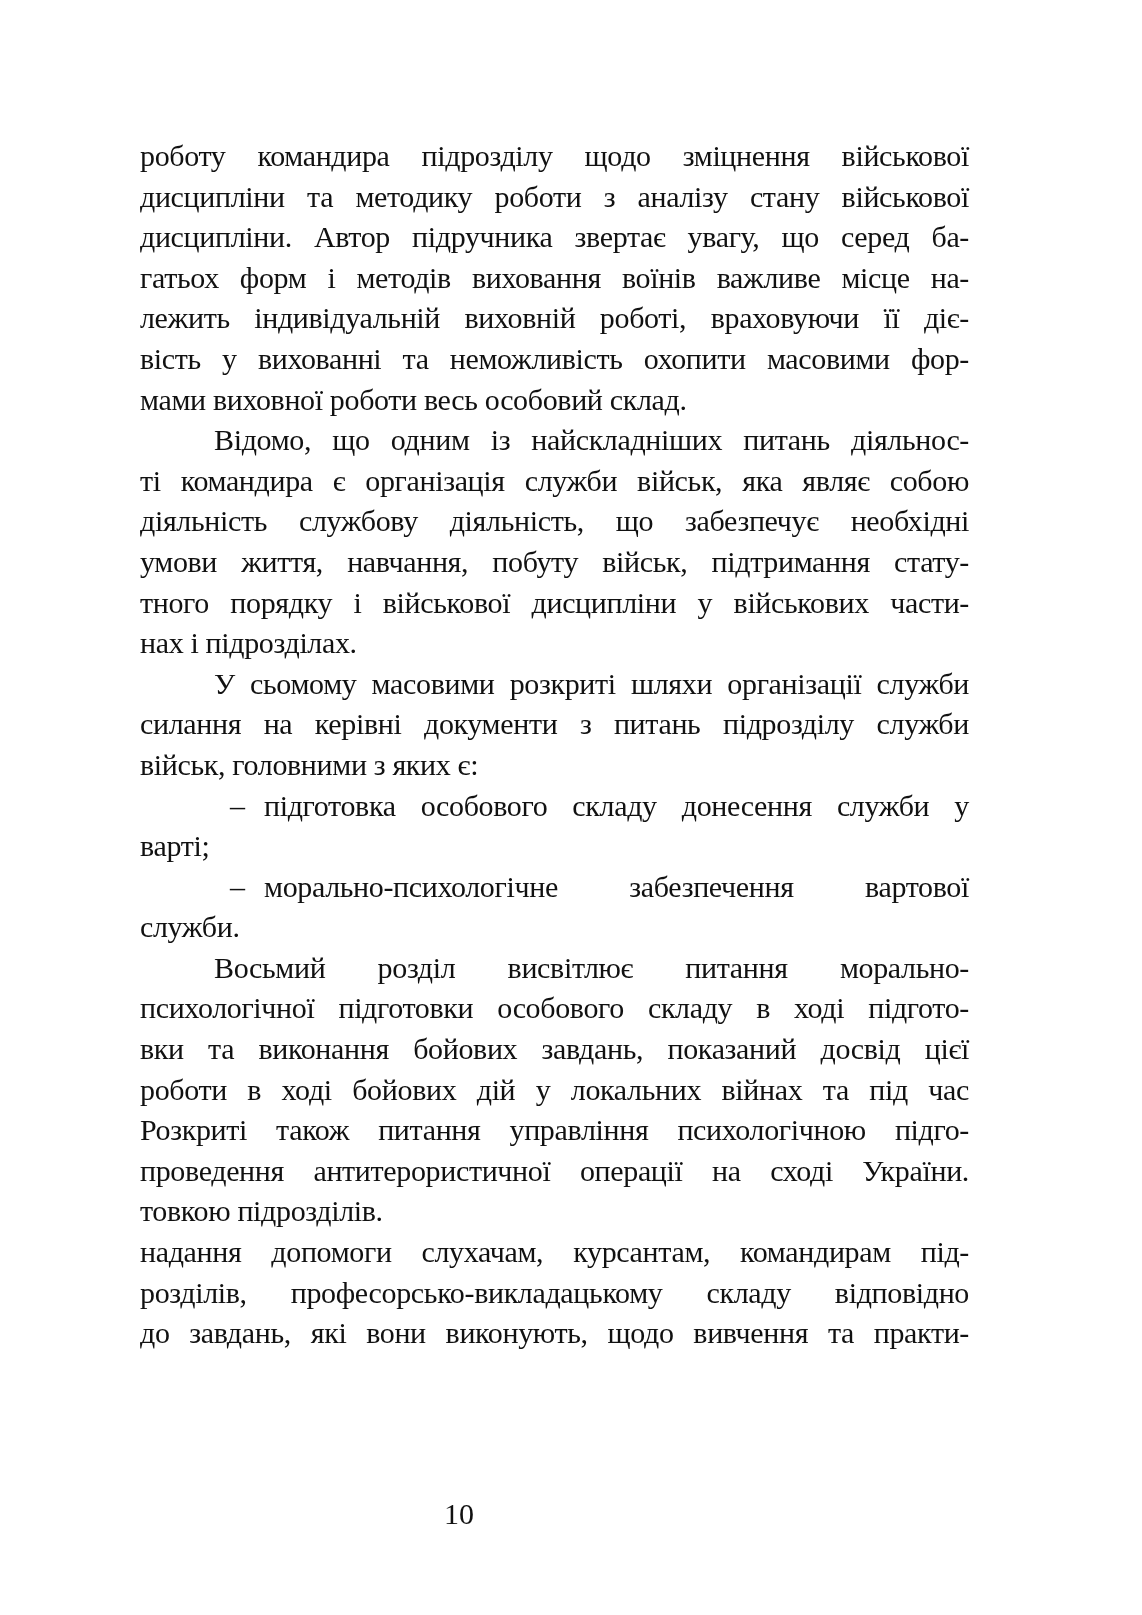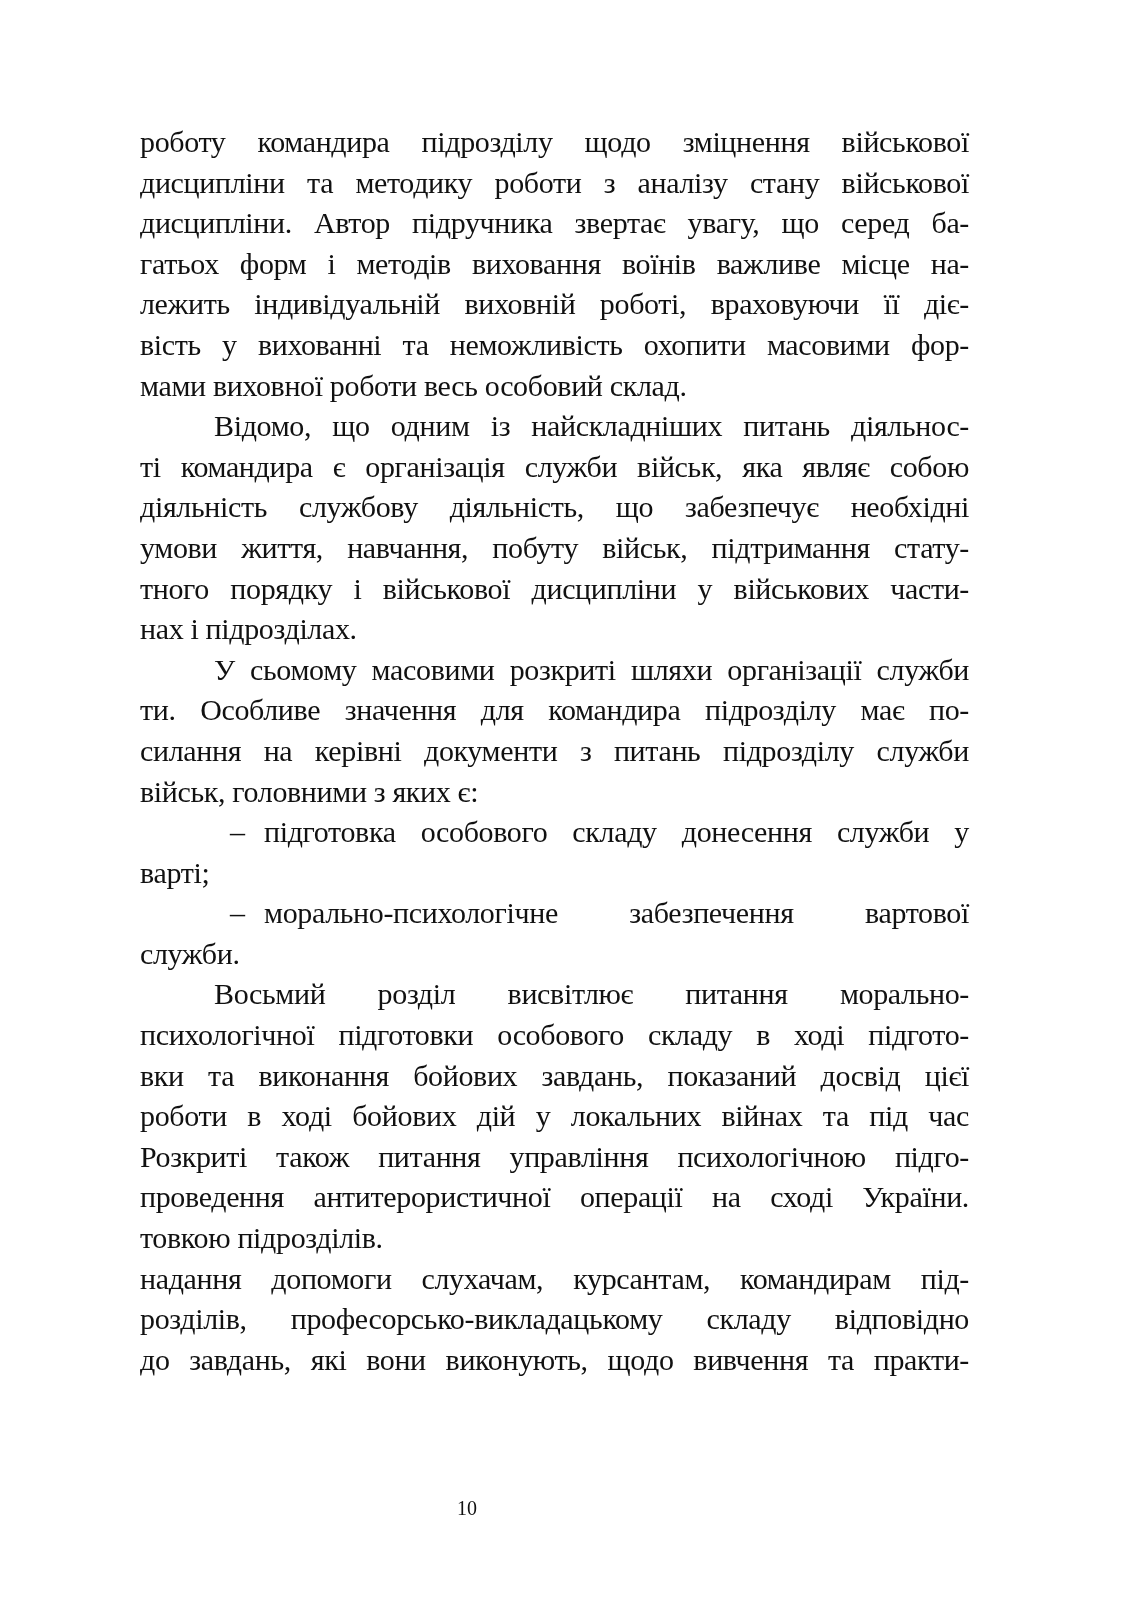--- a/index.html
+++ b/index.html
@@ -2,38 +2,38 @@
 <html><head>
 <meta charset="utf-8">
 <style>
   html, body { margin: 0; padding: 0; background: #ffffff; }
   body { width: 1142px; height: 1615px; position: relative; overflow: hidden; }
   .page {
     position: absolute; left: 0; top: 0; width: 1142px; height: 1615px;
     background: #ffffff;
   }
   .text-block {
-    position: absolute; left: 140px; top: 122px; width: 829px;
+    position: absolute; left: 140px; top: 136px; width: 829px;
     font-family: "Liberation Serif", "DejaVu Serif", serif;
     font-size: 30px; color: #111111;
   }
   .line {
     display: block; height: 40.6px; line-height: 40.6px;
     white-space: nowrap; text-align: justify; text-align-last: justify;
     letter-spacing: -0.35px;
   }
   .line.last { text-align-last: left; }
   .line.indent { padding-left: 74px; }
   .line.bullet { padding-left: 90px; }
   .line.bullet .dash { display: inline-block; width: 34px; }
   .page-number {
-    position: absolute; left: 8px; width: 918px; top: 1497px;
+    position: absolute; left: 0; width: 918px; top: 1497px;
     text-align: center;
     font-family: "Liberation Serif", "DejaVu Serif", serif;
-    font-size: 20px; color: #111111;
+    font-size: 30px; color: #111111;
   }
 </style>
 </head>
 <body>
 
 <div class="page">
   <div class="text-block">
     <span class="line">роботу командира підрозділу щодо зміцнення військової</span>
     <span class="line">дисципліни та методику роботи з аналізу стану військової</span>
     <span class="line">дисципліни. Автор підручника звертає увагу, що серед ба-</span>
@@ -43,21 +43,20 @@
     <span class="line last">мами виховної роботи весь особовий склад.</span>
 
     <span class="line indent">Відомо, що одним із найскладніших питань діяльнос-</span>
     <span class="line">ті командира є організація служби військ, яка являє собою</span>
     <span class="line">діяльність службову діяльність, що забезпечує необхідні</span>
     <span class="line">умови життя, навчання, побуту військ, підтримання стату-</span>
     <span class="line">тного порядку і військової дисципліни у військових части-</span>
     <span class="line last">нах і підрозділах.</span>
 
     <span class="line indent">У сьомому масовими розкриті шляхи організації служби</span>
-    <span class="line">ти. Особливе значення для командира підрозділу має по-</span>
     <span class="line">силання на керівні документи з питань підрозділу служби</span>
     <span class="line last">військ, головними з яких є:</span>
 
     <span class="line bullet"><span class="dash">–</span><span>підготовка особового складу донесення служби у</span></span>
     <span class="line last">варті;</span>
     <span class="line bullet"><span class="dash">–</span><span>морально-психологічне забезпечення вартової</span></span>
     <span class="line last">служби.</span>
 
     <span class="line indent">Восьмий розділ висвітлює питання морально-</span>
     <span class="line">психологічної підготовки особового складу в ході підгото-</span>

